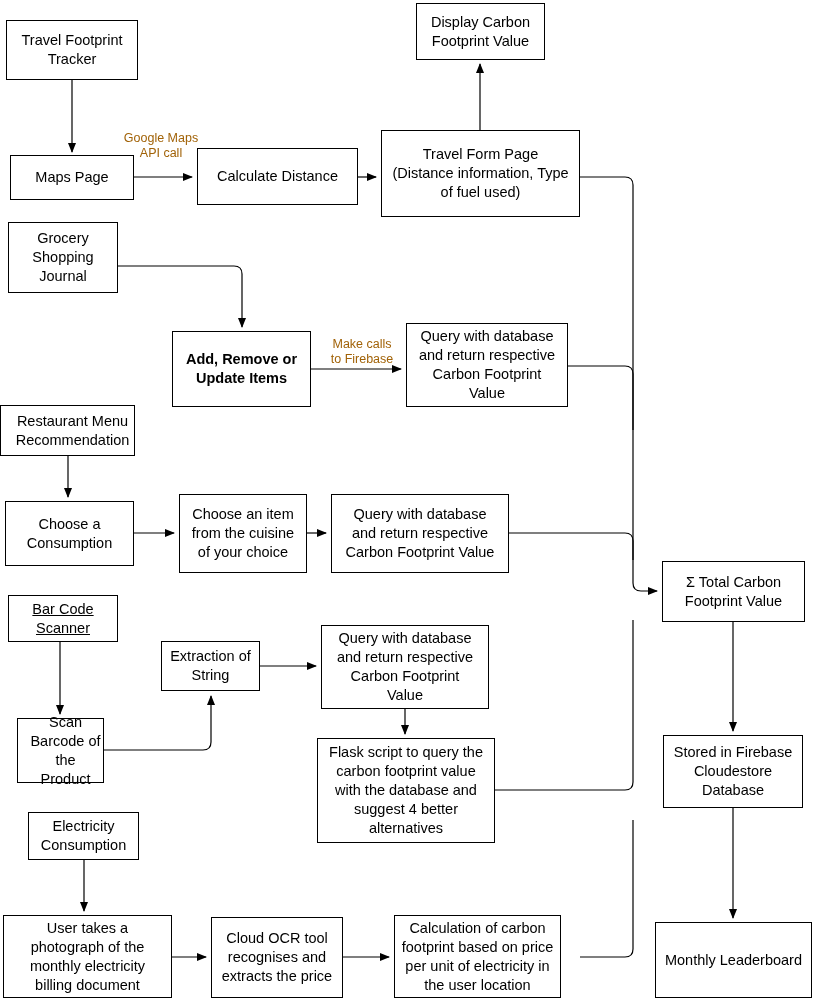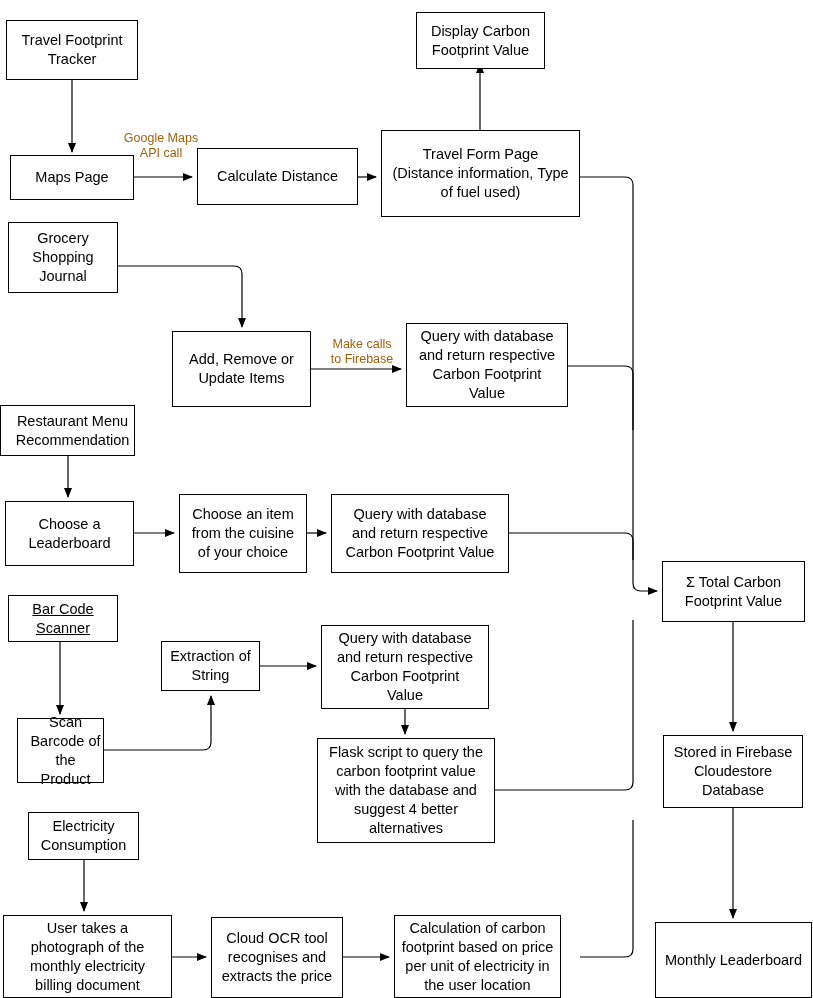--- a/index.html
+++ b/index.html
@@ -89,35 +89,35 @@
       </g>
   </svg>
   <div id="nodes-group">
       <div class="node" style="left: 6px; top: 20px; width: 132px; height: 60px;">Travel Footprint
 Tracker</div>
       <div class="node" style="left: 10px; top: 155px; width: 124px; height: 45px;">Maps Page</div>
       <div class="node" style="left: 197px; top: 148px; width: 161px; height: 57px;">Calculate Distance</div>
       <div class="node" style="left: 381px; top: 130px; width: 199px; height: 87px;">Travel Form Page
 (Distance information, Type
 of fuel used)</div>
-      <div class="node" style="left: 416px; top: 12px; width: 129px; height: 57px;">Display Carbon
+      <div class="node" style="left: 416px; top: 3px; width: 129px; height: 57px;">Display Carbon
 Footprint Value</div>
       <div class="node" style="left: 8px; top: 222px; width: 110px; height: 71px;">Grocery
 Shopping
 Journal</div>
-      <div class="node" style="left: 172px; top: 331px; width: 139px; height: 76px;">Add, Remove or
+      <div class="node" style="left: 172px; top: 331px; width: 139px; height: 76px; font-weight: bold;">Add, Remove or
 Update Items</div>
       <div class="node" style="left: 406px; top: 323px; width: 162px; height: 84px;">Query with database
 and return respective
 Carbon Footprint
 Value</div>
       <div class="node" style="left: 0px; top: 405px; width: 135px; height: 51px; padding-left: 12px;">Restaurant Menu
 Recommendation</div>
       <div class="node" style="left: 5px; top: 501px; width: 129px; height: 65px;">Choose a
-Leaderboard</div>
+Consumption</div>
       <div class="node" style="left: 179px; top: 494px; width: 128px; height: 79px;">Choose an item
 from the cuisine
 of your choice</div>
       <div class="node" style="left: 331px; top: 494px; width: 178px; height: 79px;">Query with database
 and return respective
 Carbon Footprint Value</div>
       <div class="node" style="left: 8px; top: 595px; width: 110px; height: 47px; text-decoration: underline;">Bar Code
 Scanner</div>
       <div class="node" style="left: 17px; top: 718px; width: 87px; height: 65px; padding-left: 12px;">Scan
 Barcode of

